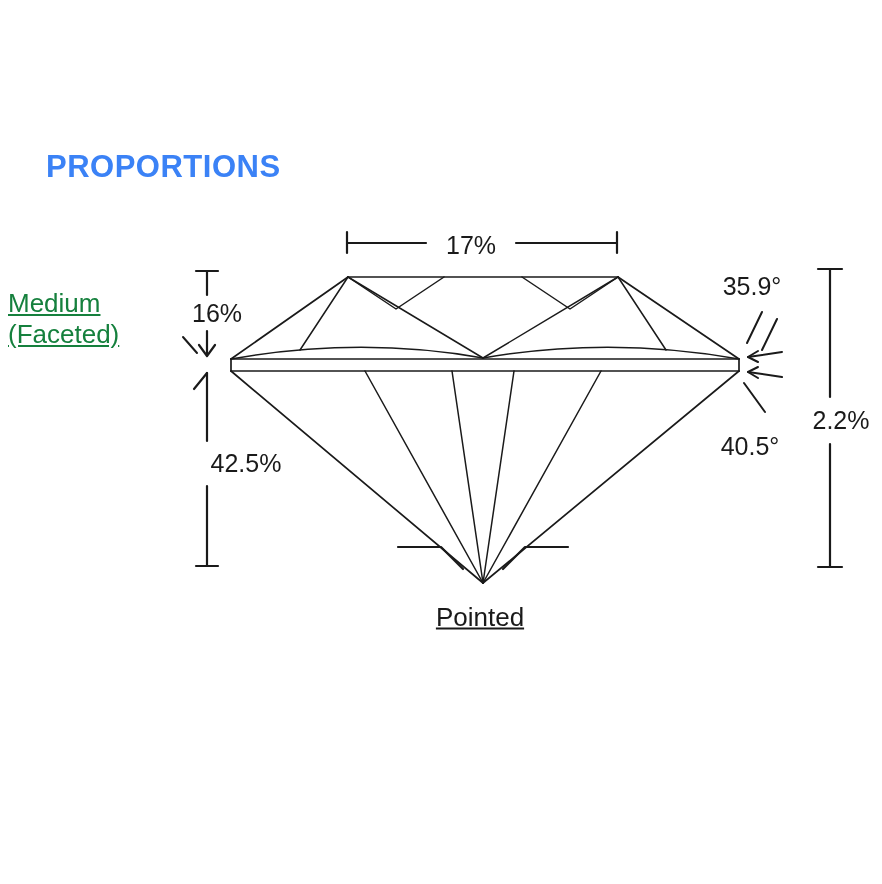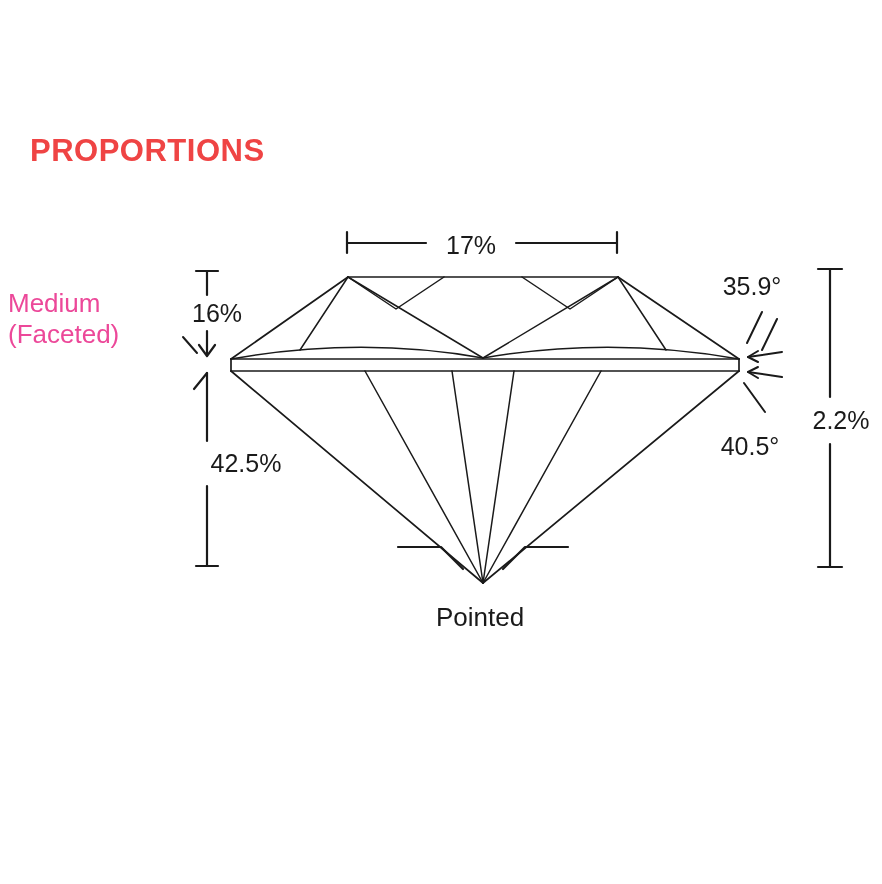--- a/index.html
+++ b/index.html
@@ -13,45 +13,46 @@
       height: 884px;
       background: #ffffff;
       font-family: "Liberation Sans", sans-serif;
       color: #1a1a1a;
       overflow: hidden;
     }
     .title {
       position: absolute;
       left: 30px;
       top: 133px;
-      margin: 0;
+      margin: 16px;
       font-size: 31px;
       font-weight: bold;
       letter-spacing: 0.5px;
-      color: #ef4444;
+      color: #3b82f6;
     }
     .drawing {
       position: absolute;
       left: 0;
       top: 0;
     }
     .lbl {
       position: absolute;
       transform: translate(-50%, -50%);
       font-size: 25px;
       white-space: nowrap;
       color: #1a1a1a;
     }
     .lbl-girdle {
       position: absolute;
       left: 8px;
       top: 288px;
       font-size: 26px;
       line-height: 1.18;
-      color: #ec4899;
+      color: #15803d;
+      text-decoration: underline;
     }
   </style>
 </head>
 <body>
 
 <div class="canvas">
 
   <h1 class="title">PROPORTIONS</h1>
 
   <svg class="drawing" width="882" height="884" viewBox="0 0 882 884">
@@ -153,15 +154,15 @@
   <div class="lbl" style="left:217px; top:313px;">16%</div>
 
   <div class="lbl" style="left:214px; top:463px;margin-left:32px;">42.5%</div>
 
   <div class="lbl" style="left:752px; top:286px;">35.9°</div>
 
   <div class="lbl" style="left:750px; top:446px;">40.5°</div>
 
   <div class="lbl" style="left:841px; top:420px;">2.2%</div>
 
-  <div class="lbl" style="left:480px; top:617px; font-size:26px;">Pointed</div>
+  <div class="lbl" style="left:480px; top:617px; font-size:26px;text-decoration:underline;">Pointed</div>
 
 </div>
 
 </body></html>

